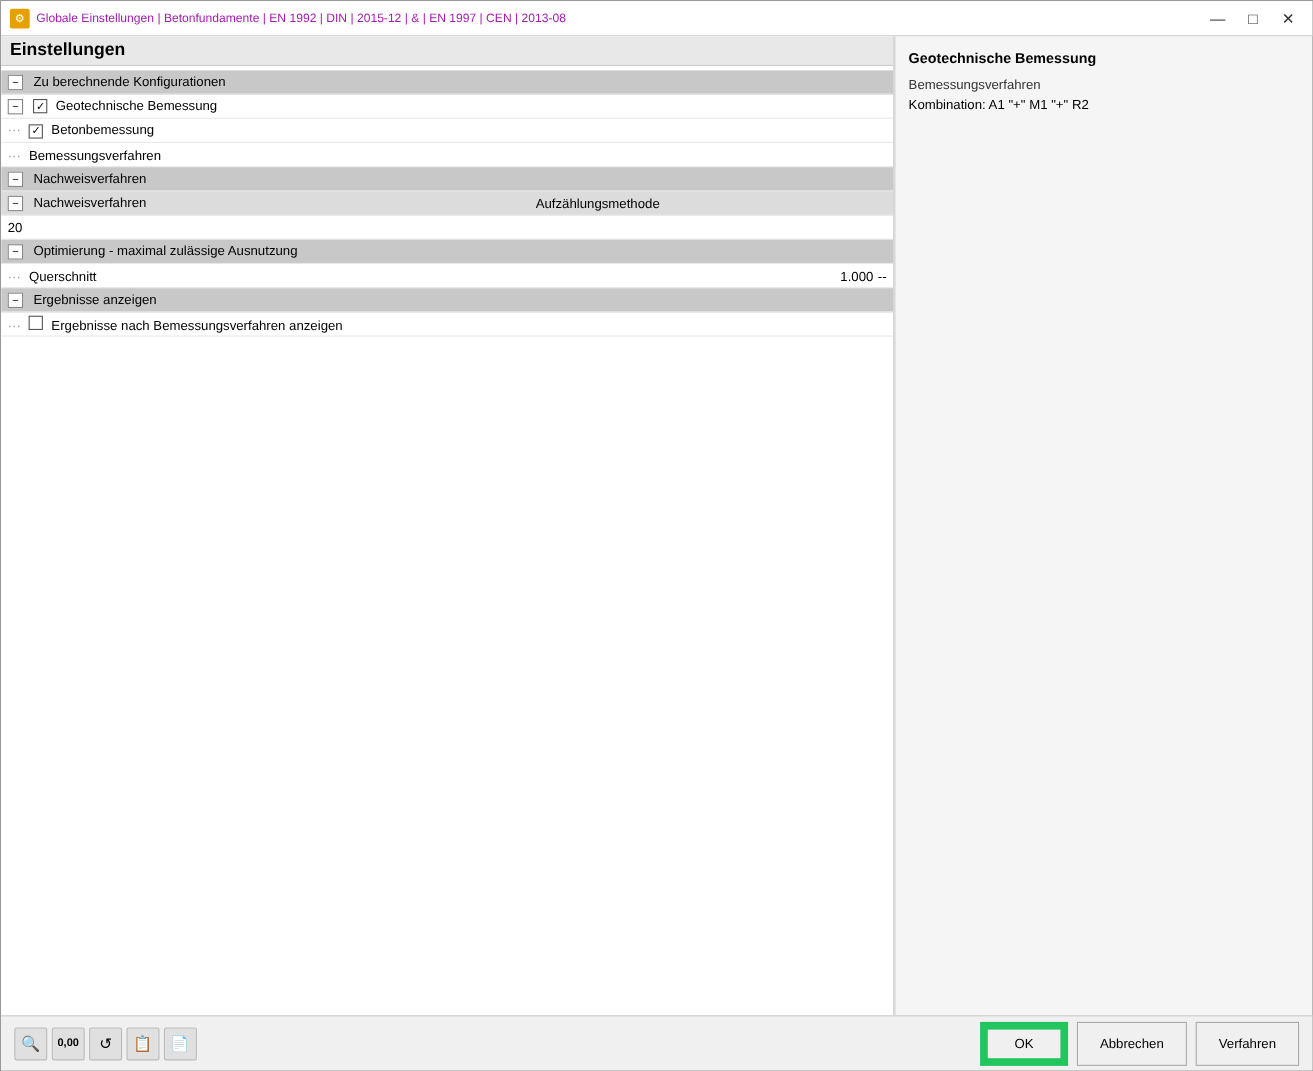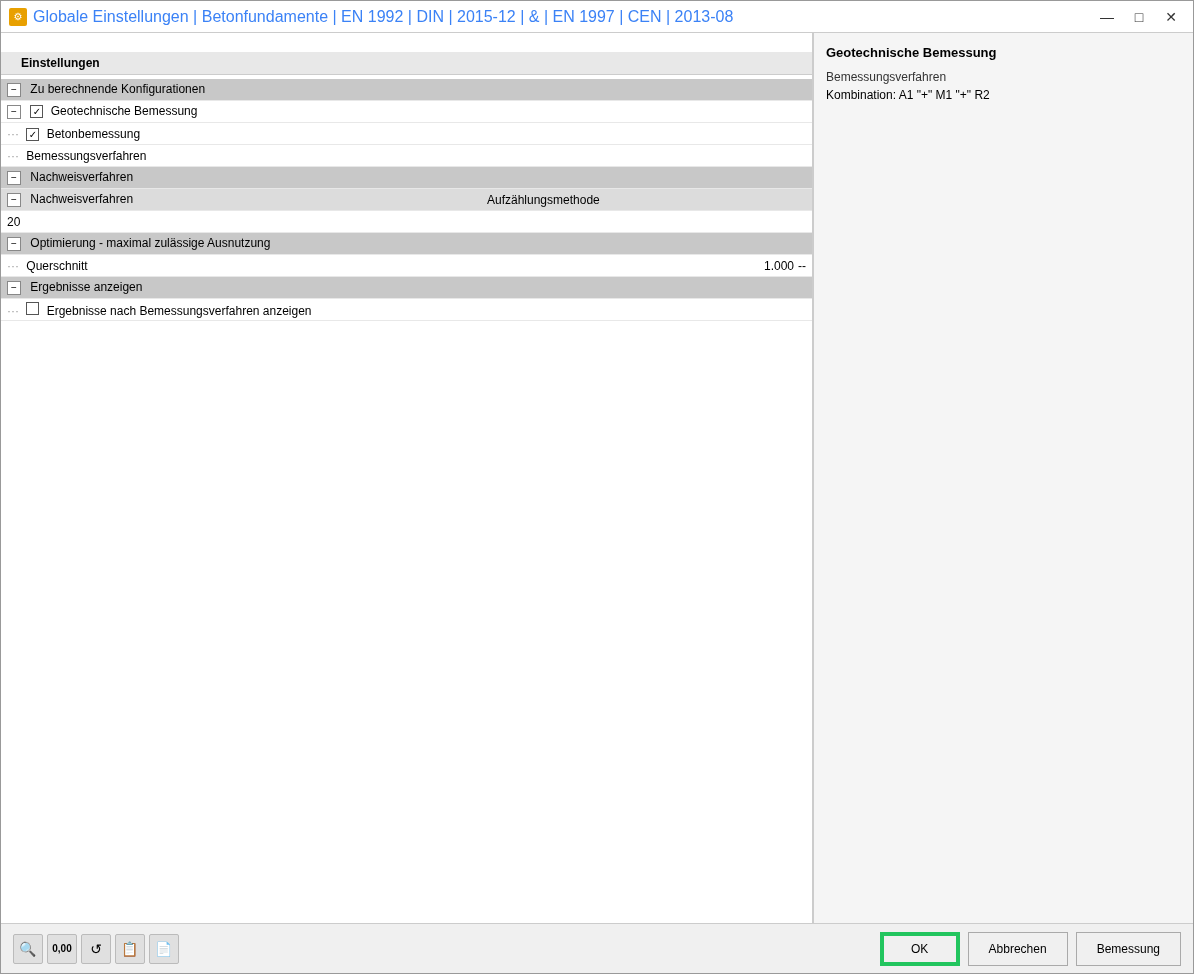--- a/index.html
+++ b/index.html
@@ -36,22 +36,22 @@
       border-radius: 2px;
       display: flex;
       align-items: center;
       justify-content: center;
       font-size: 10px;
       color: white;
       flex-shrink: 0;
     }
     .title-bar-text {
       flex: 1;
-      font-size: 16px;
-      color: #3b82f6;
+      font-size: 11px;
+      color: #a21caf;
     }
     .title-bar-controls {
       display: flex;
       gap: 4px;
     }
     .title-btn {
       width: 28px;
       height: 20px;
       background: transparent;
       border: none;
@@ -73,25 +73,24 @@
     .left-panel {
       flex: 1;
       background: #fff;
       border-right: 1px solid #ccc;
       display: flex;
       flex-direction: column;
       overflow: hidden;
     }
     .panel-header {
       background: #e8e8e8;
-      padding: 4px 20px;
+      padding: 4px 8px;
       font-weight: bold;
-      font-size: 12px;
+      font-size: 16px;
       border-bottom: 1px solid #ccc;
-      margin-top: 19px;
     }
     .tree-area {
       flex: 1;
       overflow-y: auto;
       padding: 4px 0;
     }
     .collapse-btn {
       width: 14px;
       height: 14px;
       border: 1px solid #888;
@@ -162,21 +161,21 @@
     }
     .dialog-btn {
       padding: 6px 20px;
       border: 1px solid #aaa;
       background: #f0f0f0;
       cursor: pointer;
       font-size: 12px;
       min-width: 80px;
     }
     .dialog-btn.ok {
-      border: 4px solid #22c55e;
+      border: 7px solid #22c55e;
     }
 
     
     .chk {
       width: 13px;
       height: 13px;
       border: 1px solid #555;
       background: white;
       display: inline-flex;
       align-items: center;
@@ -359,16 +358,16 @@
     <div class="toolbar-icons">
       <div class="tool-icon">🔍</div>
       <div class="tool-icon" style="font-size:10px; font-weight:bold;">0,00</div>
       <div class="tool-icon">↺</div>
       <div class="tool-icon">📋</div>
       <div class="tool-icon">📄</div>
     </div>
     <div class="dialog-buttons">
       <button class="dialog-btn ok">OK</button>
       <button class="dialog-btn">Abbrechen</button>
-      <button class="dialog-btn">Bemessung</button>
+      <button class="dialog-btn">Verfahren</button>
     </div>
   </div>
 </div>
 
 </body></html>

